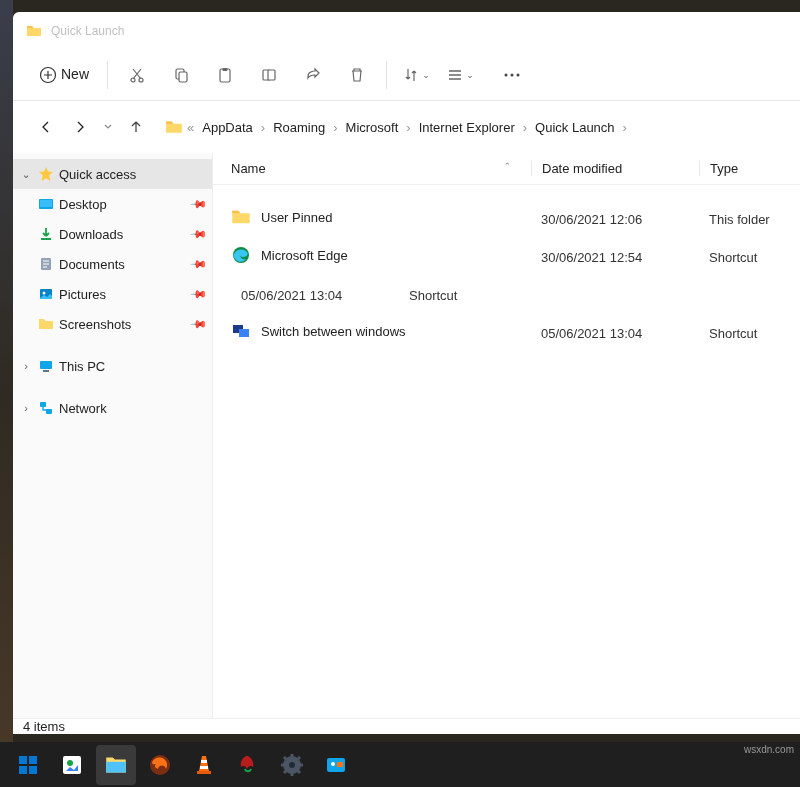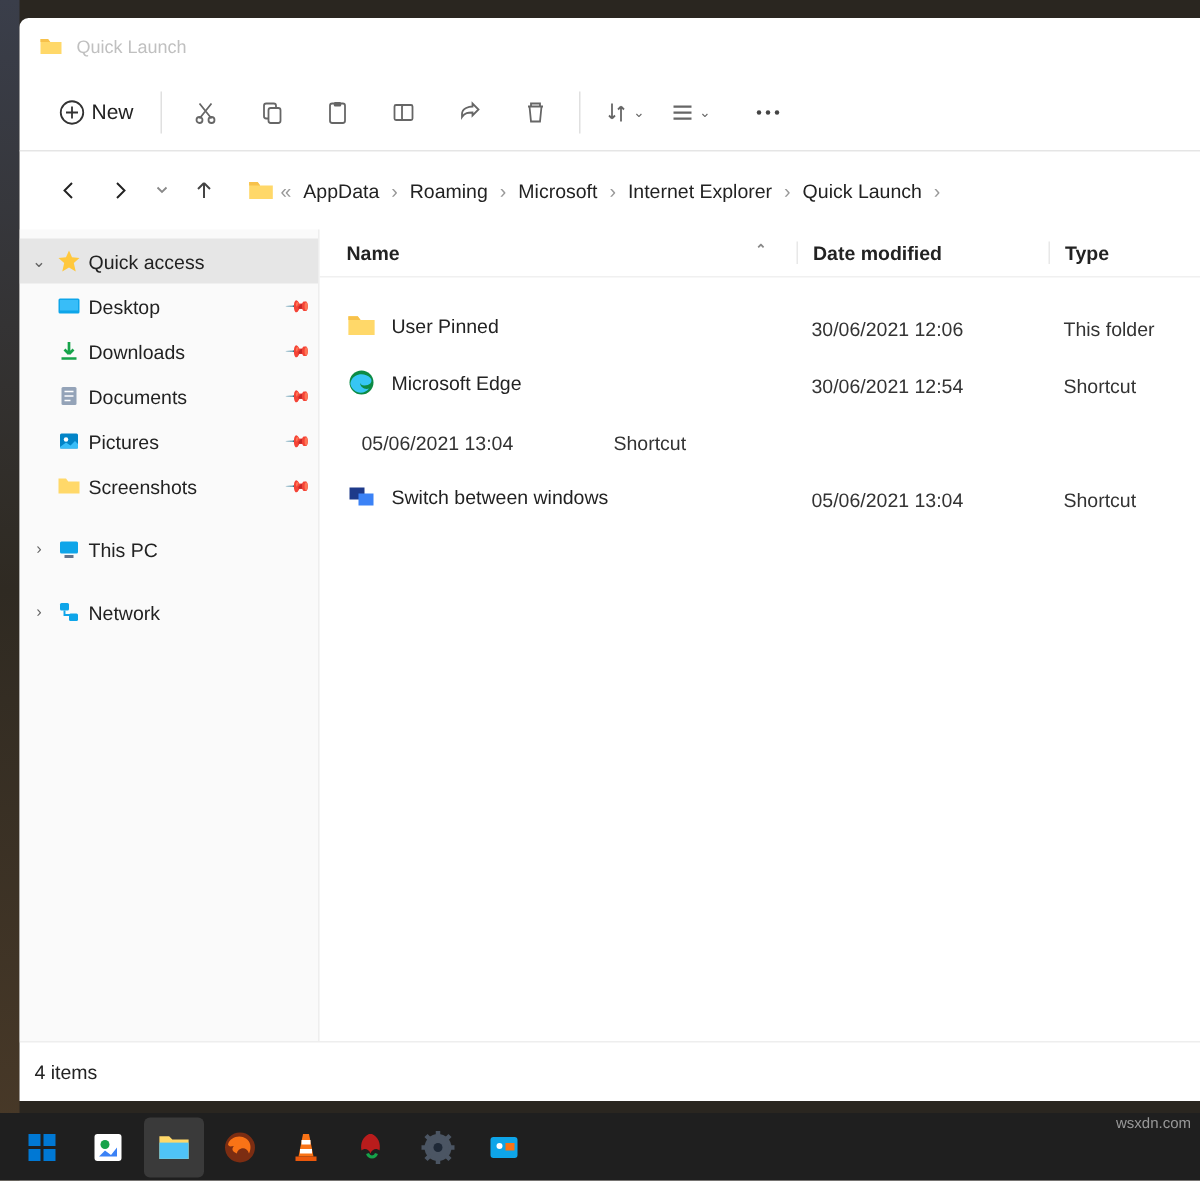--- a/index.html
+++ b/index.html
@@ -22,32 +22,32 @@
 .body{flex:1;display:flex;min-height:0}
 .sidebar{width:200px;background:#fafafa;border-right:1px solid #eee;padding:6px 0;overflow:auto}
 .tree-item{display:flex;align-items:center;height:30px;padding:0 6px;gap:4px;cursor:pointer}
 .tree-item.sel{background:#e6e6e6}
 .chv{width:14px;text-align:center;color:#666;font-size:11px}
 .tic{width:18px;height:18px;display:flex;align-items:center;justify-content:center}
 .pin{margin-left:auto;color:#b0b0b0;font-size:11px;transform:rotate(45deg)}
 .indent{padding-left:24px}
 .content{flex:1;display:flex;flex-direction:column;overflow:hidden}
 .cols{display:flex;align-items:center;height:32px;padding-left:18px;border-bottom:1px solid #f0f0f0}
-.col{color:#1a5490;font-weight:700;font-size:13px;display:flex;align-items:flex-start;gap:6px}
+.col{color:#1a5490;font-weight:400;font-size:13px;display:flex;align-items:flex-start;gap:6px}
 .col.name{width:300px}
 .col.date{width:168px;border-left:1px solid #e8e8e8;padding-left:10px}
 .col.type{border-left:1px solid #e8e8e8;padding-left:10px}
 .sorti{color:#888;font-size:9px}
 .rows{flex:1;overflow:auto;padding:4px 0}
 .row{display:flex;align-items:flex-end;height:38px;padding-left:18px;cursor:pointer}
 .cell-n{width:300px;display:flex;align-items:center;gap:10px}
 .fic{width:20px;height:20px;display:flex;align-items:center;justify-content:center}
 .cell-d{width:168px;padding-left:10px;color:#333}
 .cell-t{padding-left:10px;color:#333}
-.status{height:40px;border-top:1px solid #eee;display:flex;align-items:center;padding:0 10px;font-size:12px;color:#444}
+.status{height:16px;border-top:1px solid #eee;display:flex;align-items:center;padding:0 10px;font-size:12px;color:#444}
 .taskbar{position:absolute;left:0;right:0;bottom:0;height:45px;background:#1f1f1f;display:flex;align-items:center;padding:0 8px;gap:4px}
 .tbic{width:40px;height:40px;display:flex;align-items:center;justify-content:center;border-radius:4px}
 .tbic.active{background:#3a3a3a}
 .wm{position:absolute;right:6px;bottom:32px;font-size:10px;color:#999}
 svg{display:block}
 </style>
 </head>
 <body>
 
 <div class="edge"></div>

